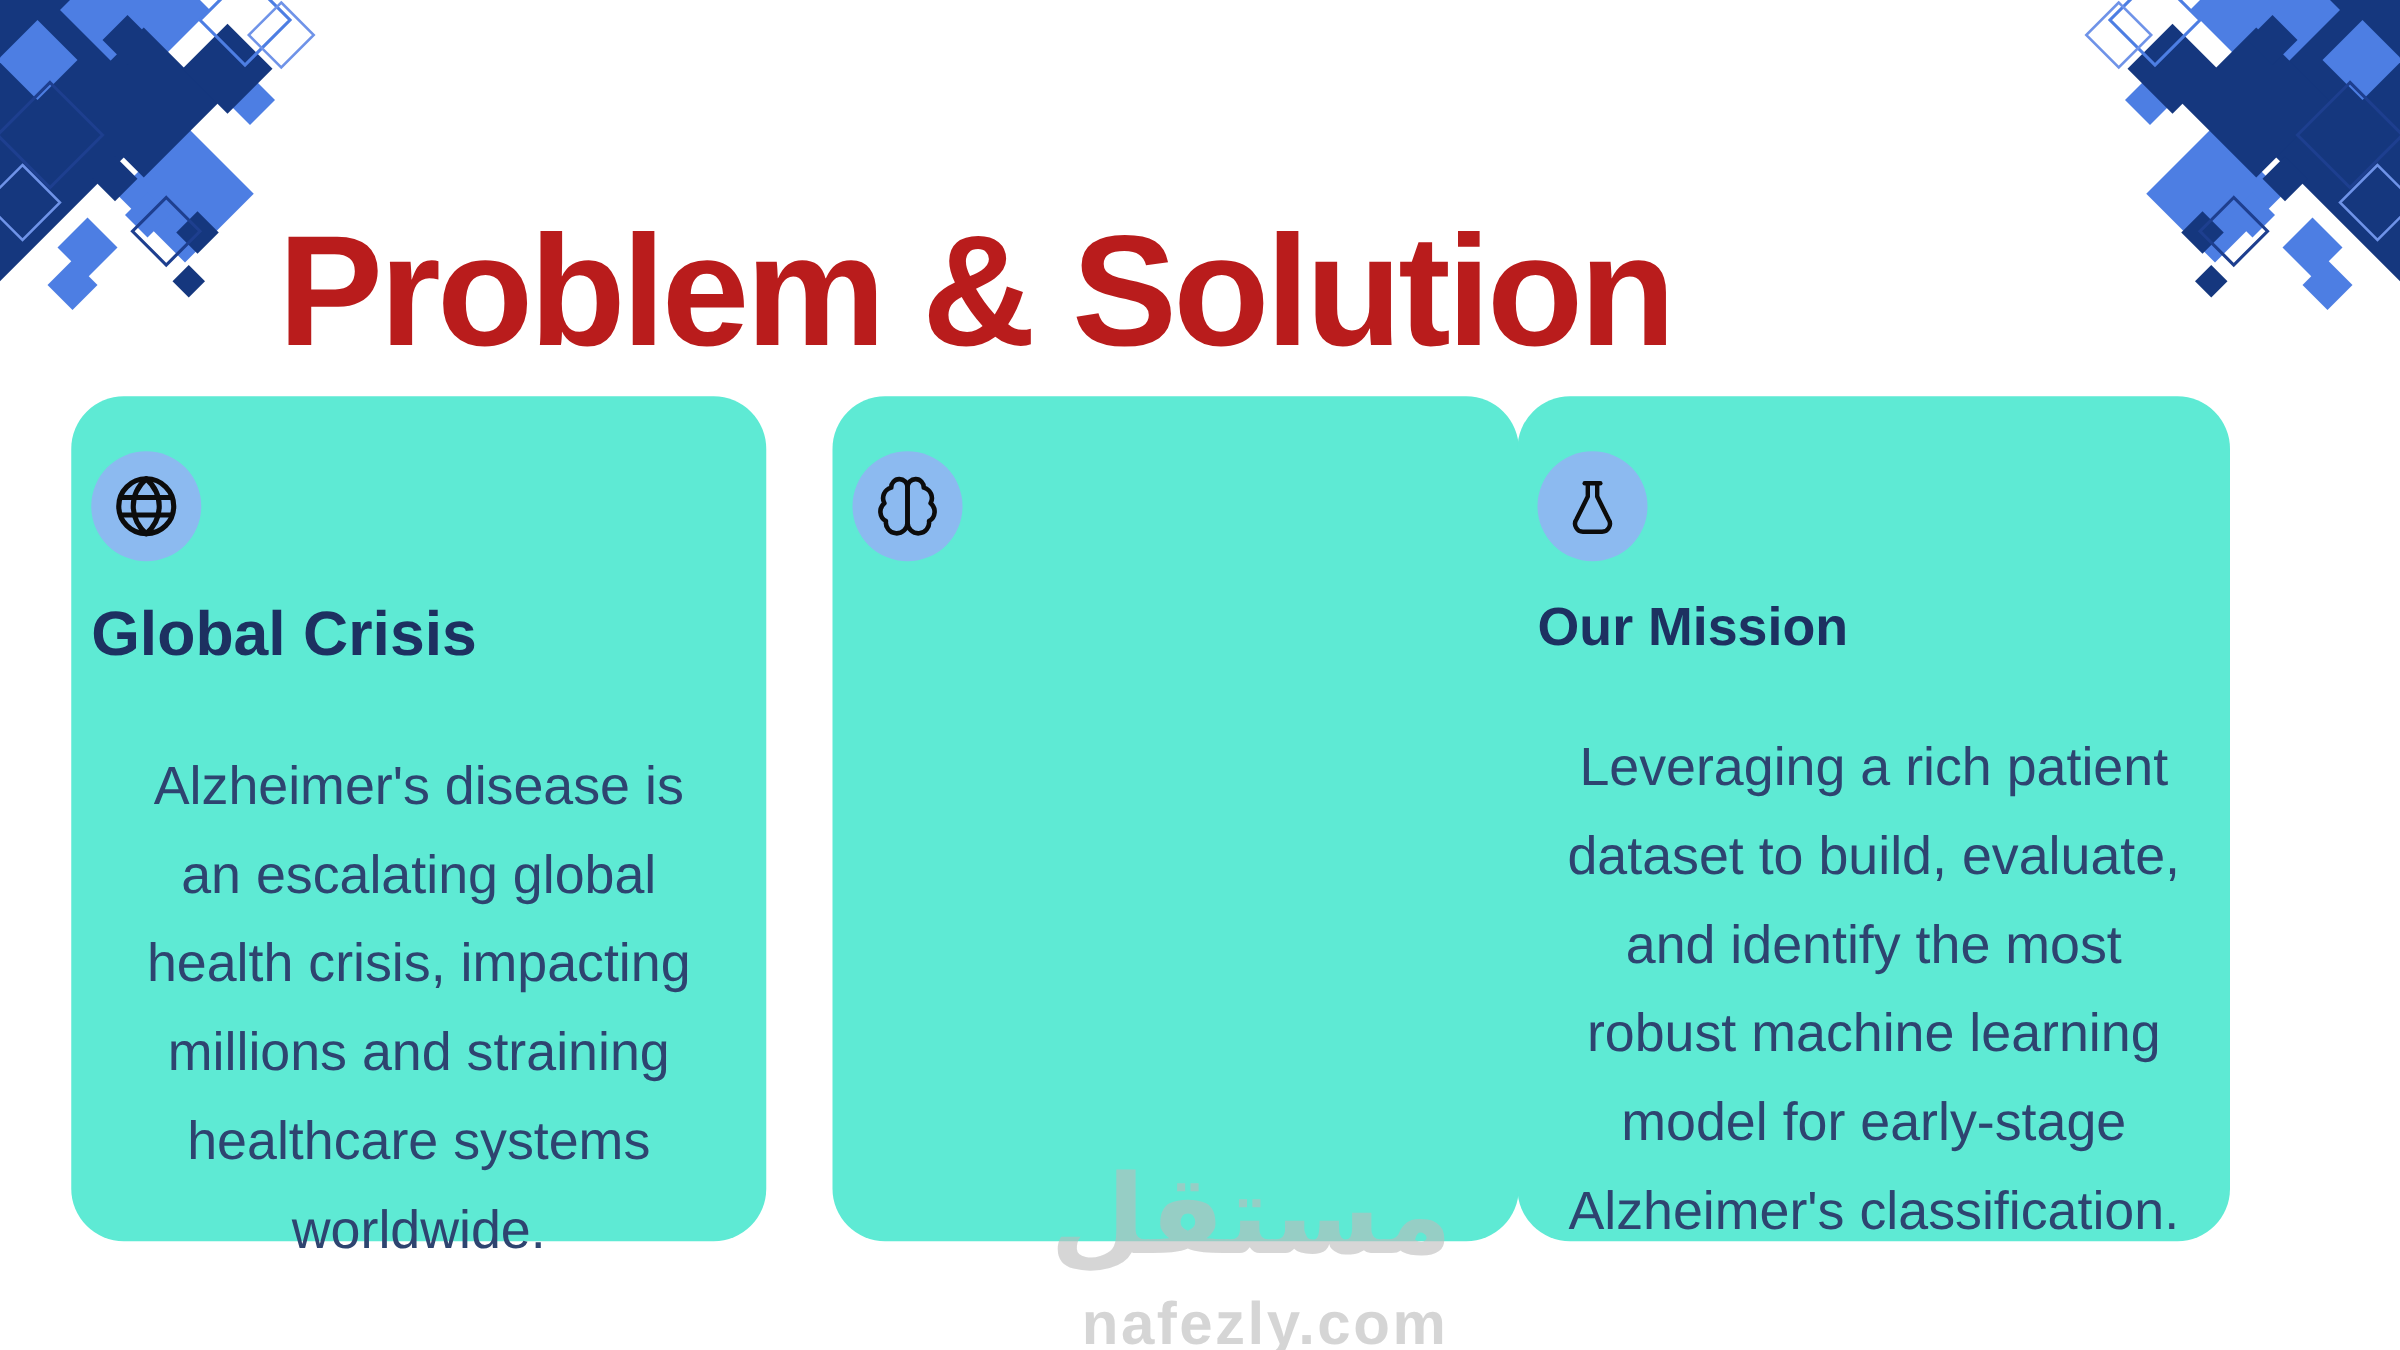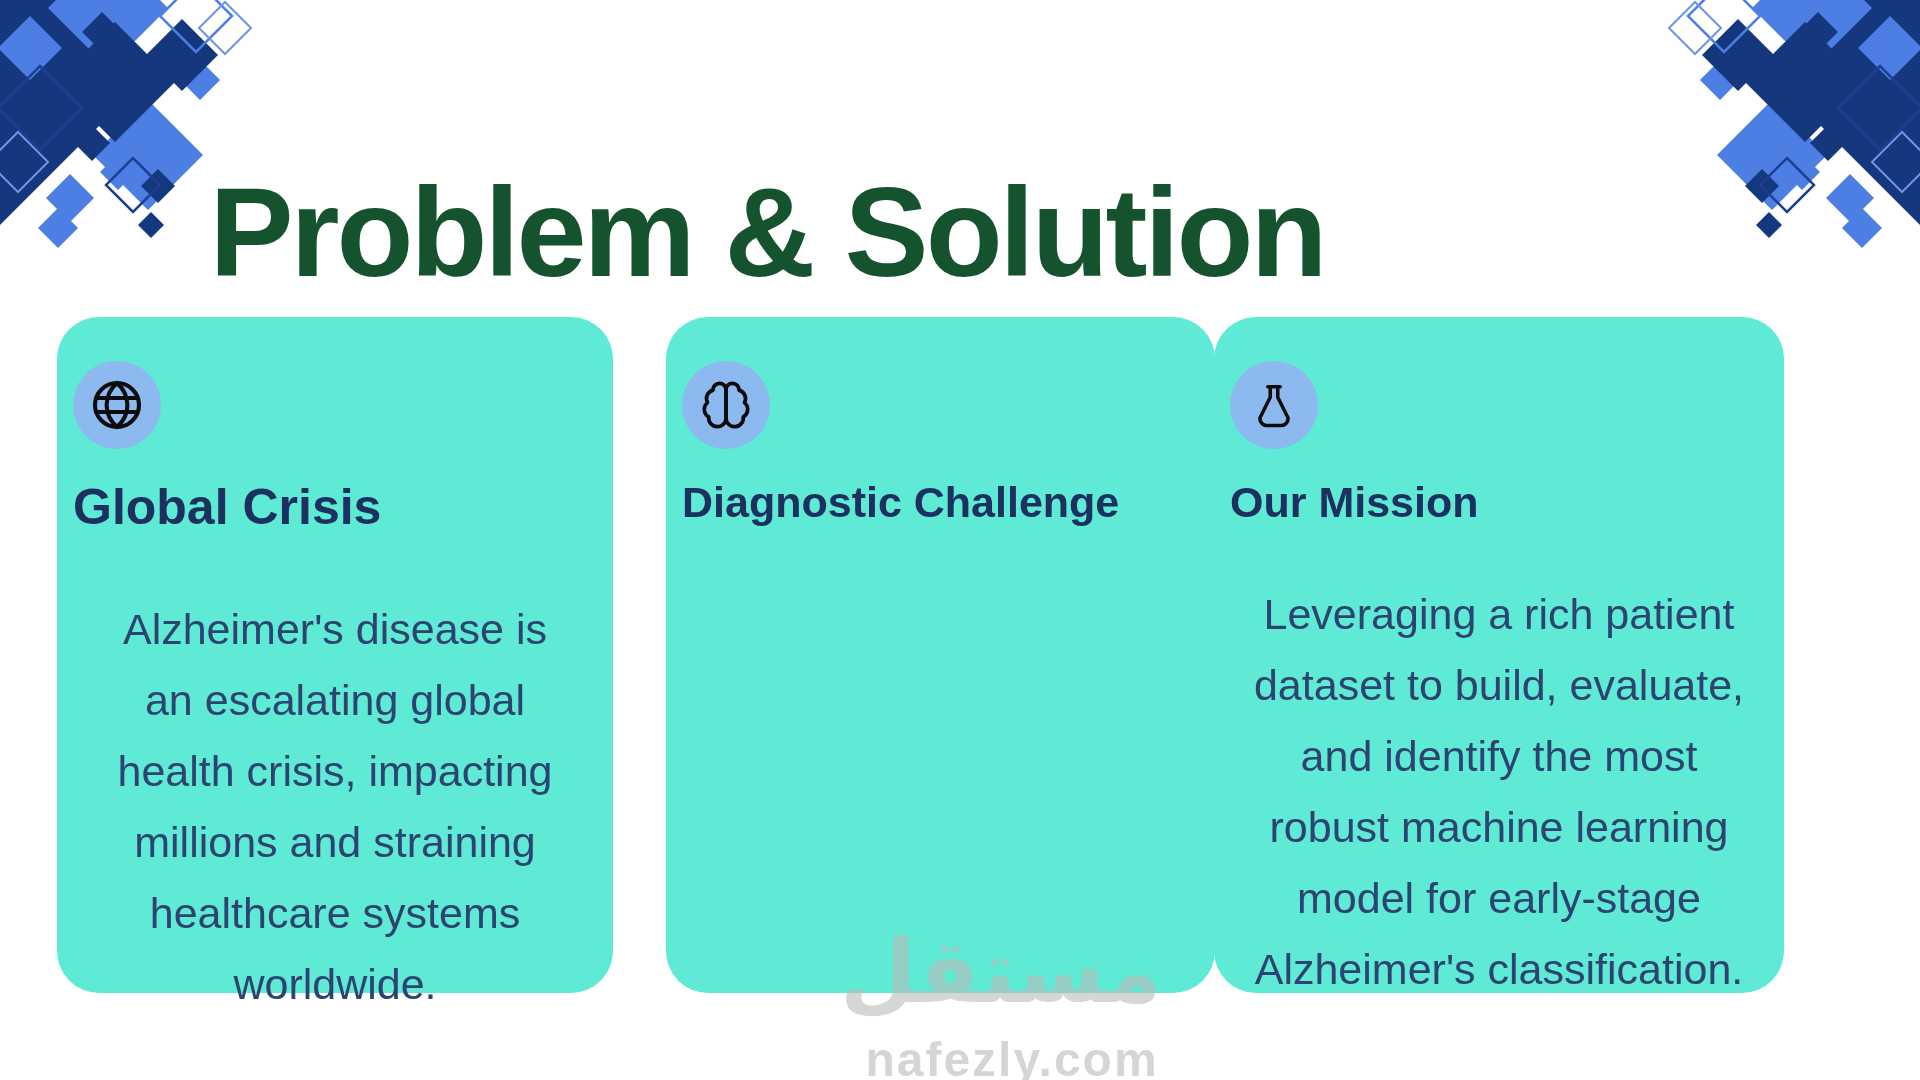--- a/index.html
+++ b/index.html
@@ -9,24 +9,24 @@
     background:#ffffff;
     overflow:hidden;
     font-family:"Liberation Sans", sans-serif;
   }
   
   .deco{position:absolute;top:0;width:580px;height:360px;pointer-events:none;}
   .deco-left{left:0;}
   .deco-right{right:0;transform:scaleX(-1);}
   
   .title{
-    position:absolute;left:1px;top:70px;width:1532px;
+    position:absolute;left:14px;top:70px;width:1532px;
     text-align:center;
     font-size:126px;font-weight:700;letter-spacing:-3px;
-    color:#14532d;line-height:1.25;
+    color:#b91c1c;line-height:1.25;
     white-space:nowrap;
   }
   
   .card{
     position:absolute;top:317px;height:676px;
     background:#5eead4;border-radius:42px;
     display:flex;flex-direction:column;
     box-sizing:border-box;padding:44px 16px 0 16px;
   }
   .card1{left:57px;width:556px;}
@@ -147,21 +147,20 @@
 worldwide.</p>
   </section>
 
   <section class="card card2">
     <div class="icon-circle">
       <svg width="52" height="52" viewBox="0 0 24 24" fill="none" stroke="#0c0c0c" stroke-width="1.7" stroke-linecap="round" stroke-linejoin="round">
         <path d="M12 5a3 3 0 1 0-5.997.125 4 4 0 0 0-2.526 5.77 4 4 0 0 0 .556 6.588A4 4 0 1 0 12 18Z"></path>
         <path d="M12 5a3 3 0 1 1 5.997.125 4 4 0 0 1 2.526 5.77 4 4 0 0 1-.556 6.588A4 4 0 1 1 12 18Z"></path>
       </svg>
     </div>
-    <h2 class="card-heading">Diagnostic Challenge</h2>
   </section>
 
   <section class="card card3">
     <div class="icon-circle">
       <svg width="50" height="50" viewBox="0 0 24 24" fill="none" stroke="#0c0c0c" stroke-width="1.7" stroke-linecap="round" stroke-linejoin="round">
         <path d="M9 3.2h6"></path>
         <path d="M10.2 3.2v5.1L5.9 16.9a3.1 3.1 0 0 0 2.8 4.9h6.6a3.1 3.1 0 0 0 2.8-4.9L13.8 8.3V3.2"></path>
       </svg>
     </div>
     <h2 class="card-heading">Our Mission</h2>

